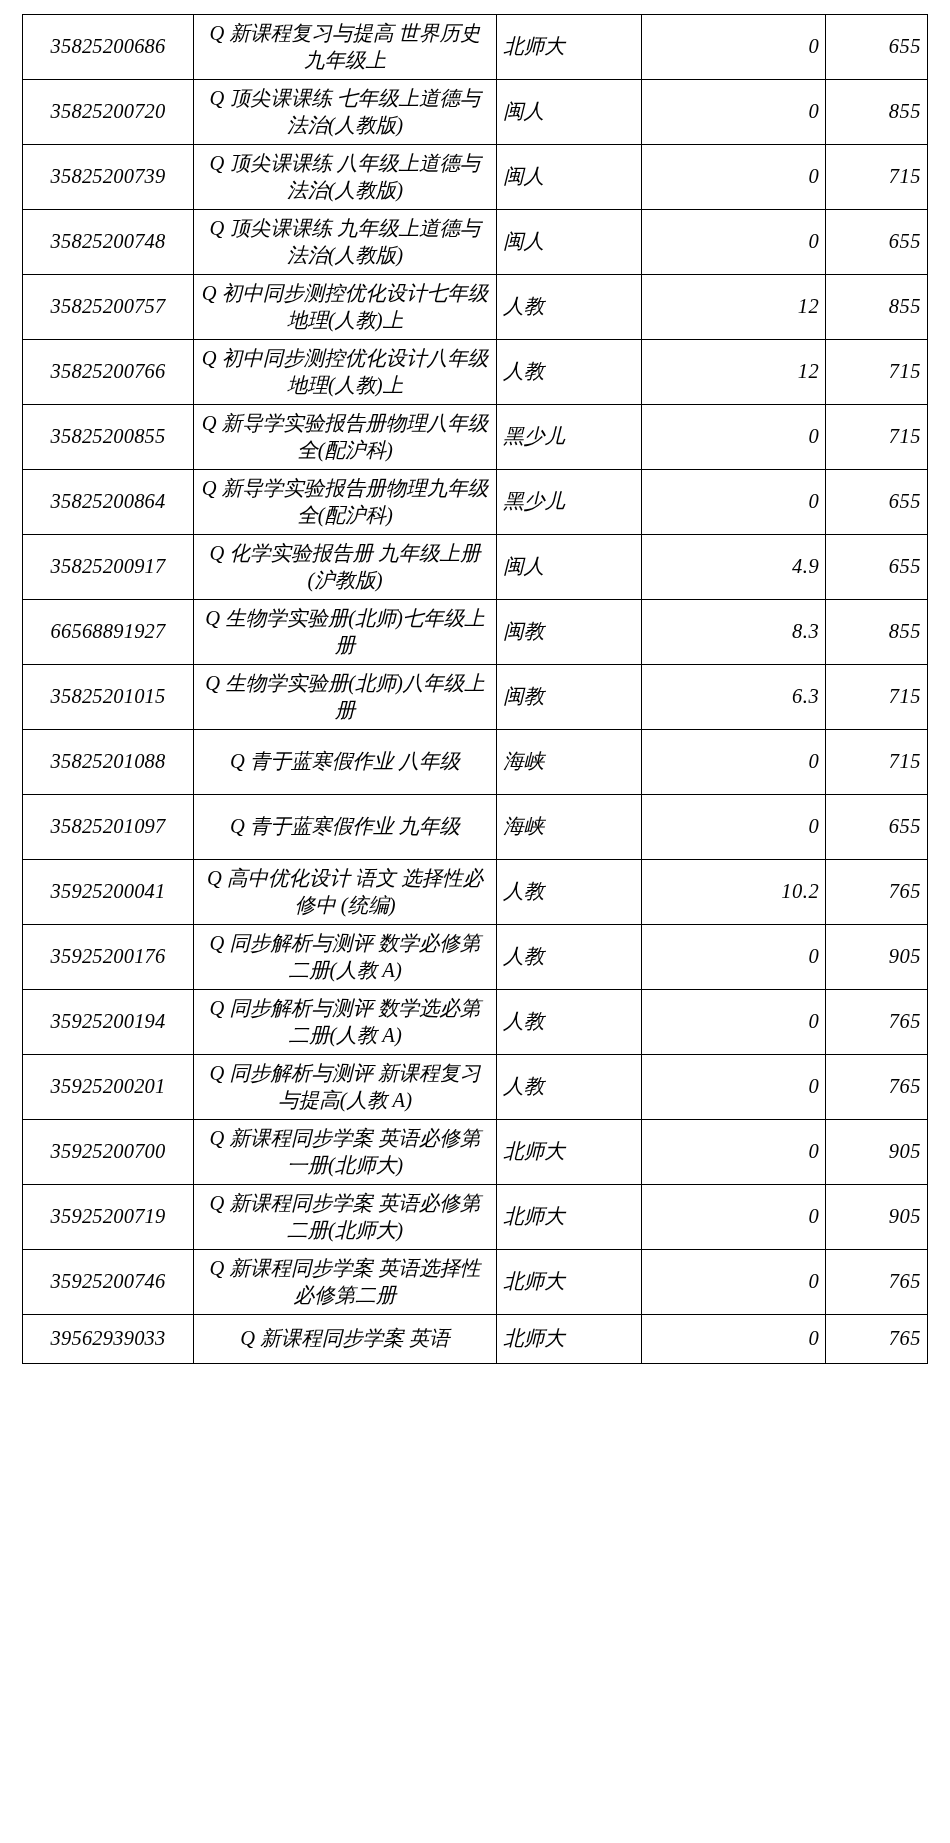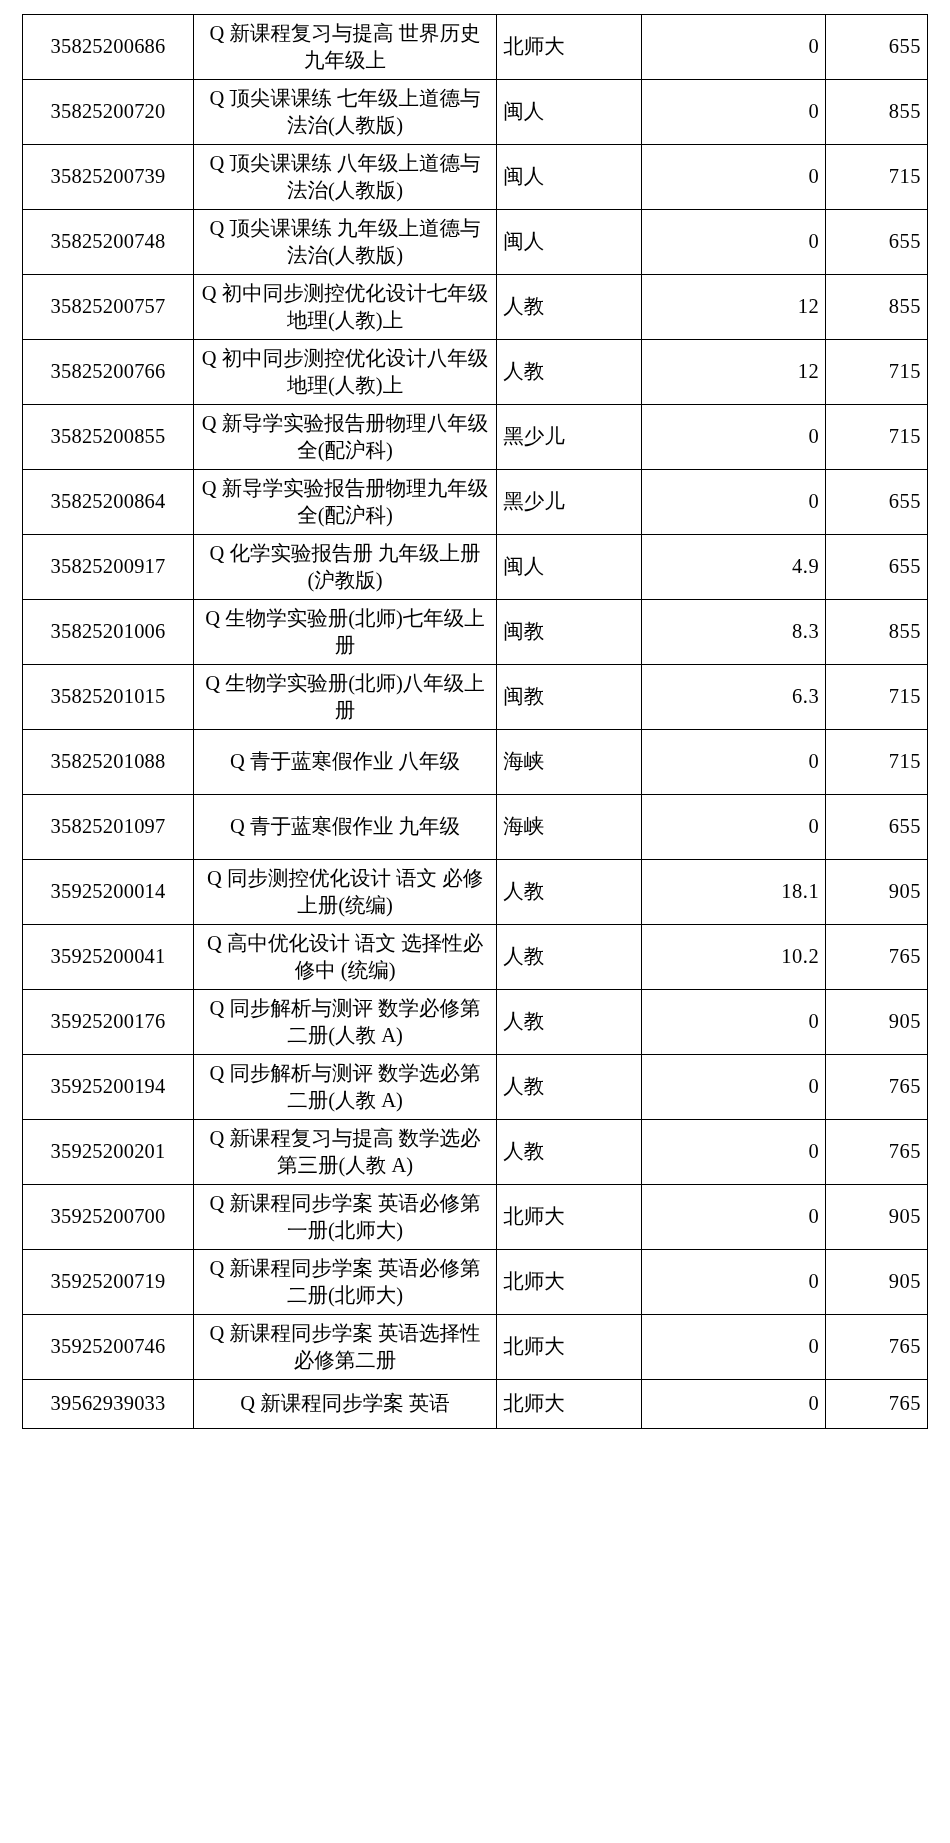--- a/index.html
+++ b/index.html
@@ -9,20 +9,21 @@
   }
   body {
     width: 950px;
     font-family: "Liberation Serif", "DejaVu Serif", serif;
     color: #000000;
   }
   .sheet {
     width: 950px;
     box-sizing: border-box;
     padding: 14px 22px 10px 22px;
+    font-style: italic;
   }
   table.book-table {
     border-collapse: collapse;
     width: 906px;
     table-layout: fixed;
   }
   table.book-table td {
     border: 1.6px solid #000000;
     padding: 4px 6px;
     vertical-align: middle;
@@ -130,21 +131,21 @@
           <td class="qty">655</td>
         </tr>
         <tr class="r-tall">
           <td class="code">35825200917</td>
           <td class="title">Q 化学实验报告册 九年级上册(沪教版)</td>
           <td class="pub">闽人</td>
           <td class="num">4.9</td>
           <td class="qty">655</td>
         </tr>
         <tr class="r-tall">
-          <td class="code">35825201006</td>
+          <td class="code">66568891927</td>
           <td class="title">Q 生物学实验册(北师)七年级上册</td>
           <td class="pub">闽教</td>
           <td class="num">8.3</td>
           <td class="qty">855</td>
         </tr>
         <tr class="r-tall">
           <td class="code">35825201015</td>
           <td class="title">Q 生物学实验册(北师)八年级上册</td>
           <td class="pub">闽教</td>
           <td class="num">6.3</td>
@@ -158,27 +159,20 @@
           <td class="qty">715</td>
         </tr>
         <tr class="r-tall">
           <td class="code">35825201097</td>
           <td class="title">Q 青于蓝寒假作业 九年级</td>
           <td class="pub">海峡</td>
           <td class="num">0</td>
           <td class="qty">655</td>
         </tr>
         <tr class="r-tall">
-          <td class="code">35925200014</td>
-          <td class="title">Q 同步测控优化设计 语文 必修上册(统编)</td>
-          <td class="pub">人教</td>
-          <td class="num">18.1</td>
-          <td class="qty">905</td>
-        </tr>
-        <tr class="r-tall">
           <td class="code">35925200041</td>
           <td class="title">Q 高中优化设计 语文 选择性必修中 (统编)</td>
           <td class="pub">人教</td>
           <td class="num">10.2</td>
           <td class="qty">765</td>
         </tr>
         <tr class="r-tall">
           <td class="code">35925200176</td>
           <td class="title">Q 同步解析与测评 数学必修第二册(人教 A)</td>
           <td class="pub">人教</td>
@@ -187,21 +181,21 @@
         </tr>
         <tr class="r-tall">
           <td class="code">35925200194</td>
           <td class="title">Q 同步解析与测评 数学选必第二册(人教 A)</td>
           <td class="pub">人教</td>
           <td class="num">0</td>
           <td class="qty">765</td>
         </tr>
         <tr class="r-tall">
           <td class="code">35925200201</td>
-          <td class="title">Q 新课程复习与提高 数学选必第三册(人教 A)</td>
+          <td class="title">Q 同步解析与测评 新课程复习与提高(人教 A)</td>
           <td class="pub">人教</td>
           <td class="num">0</td>
           <td class="qty">765</td>
         </tr>
         <tr class="r-tall">
           <td class="code">35925200700</td>
           <td class="title">Q 新课程同步学案 英语必修第一册(北师大)</td>
           <td class="pub">北师大</td>
           <td class="num">0</td>
           <td class="qty">905</td>

